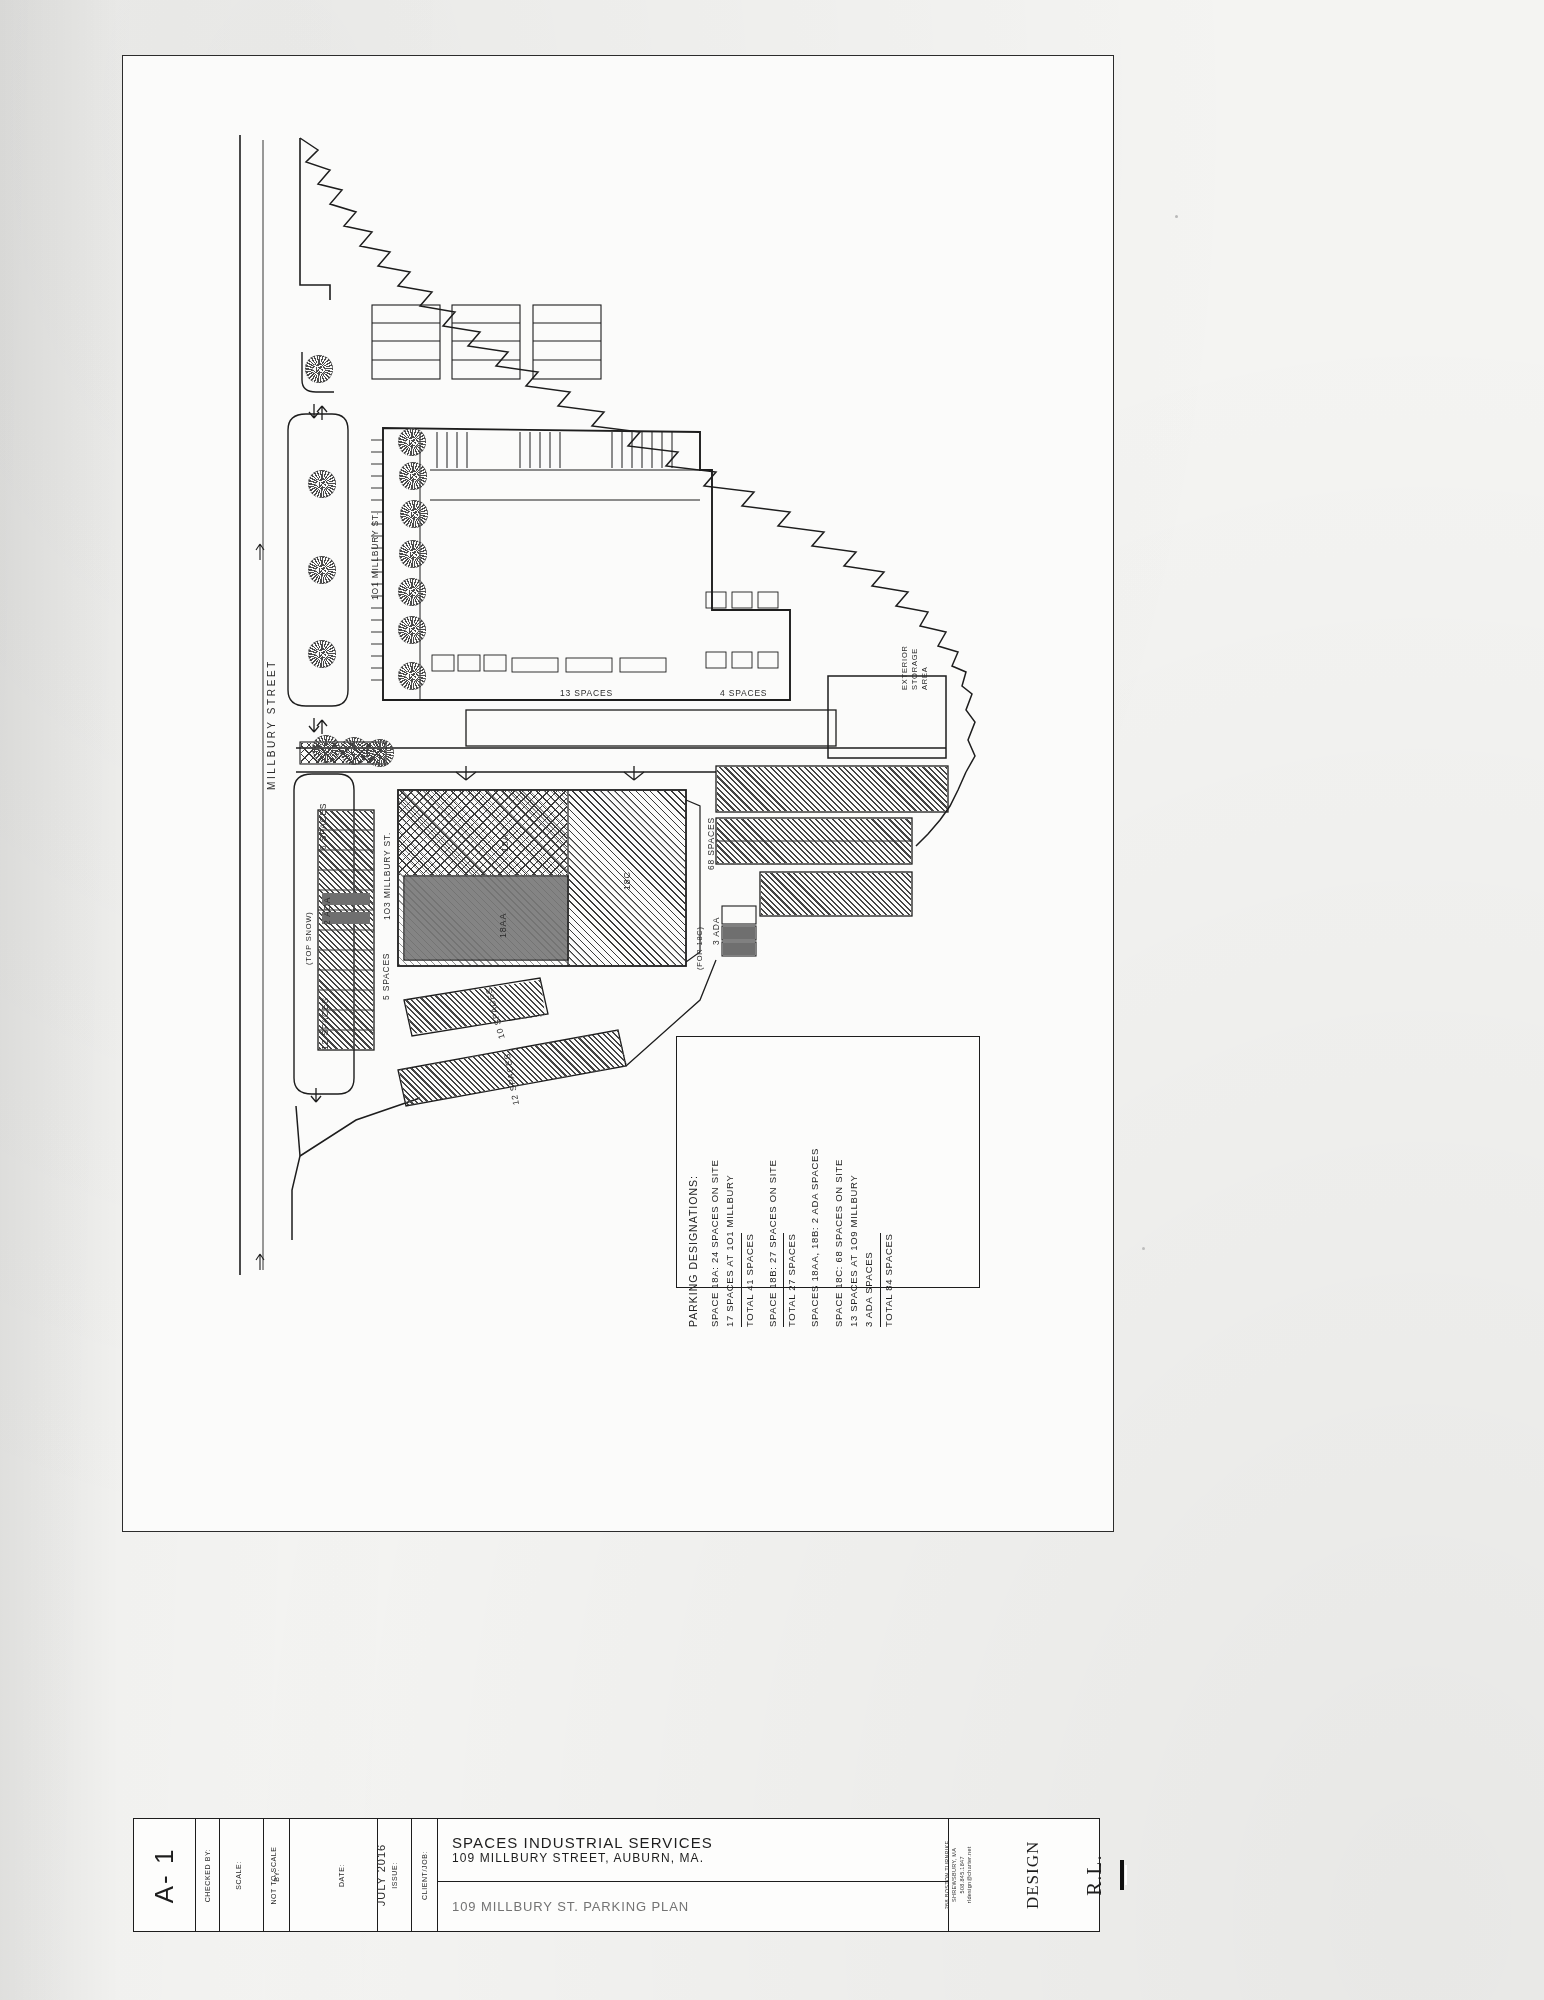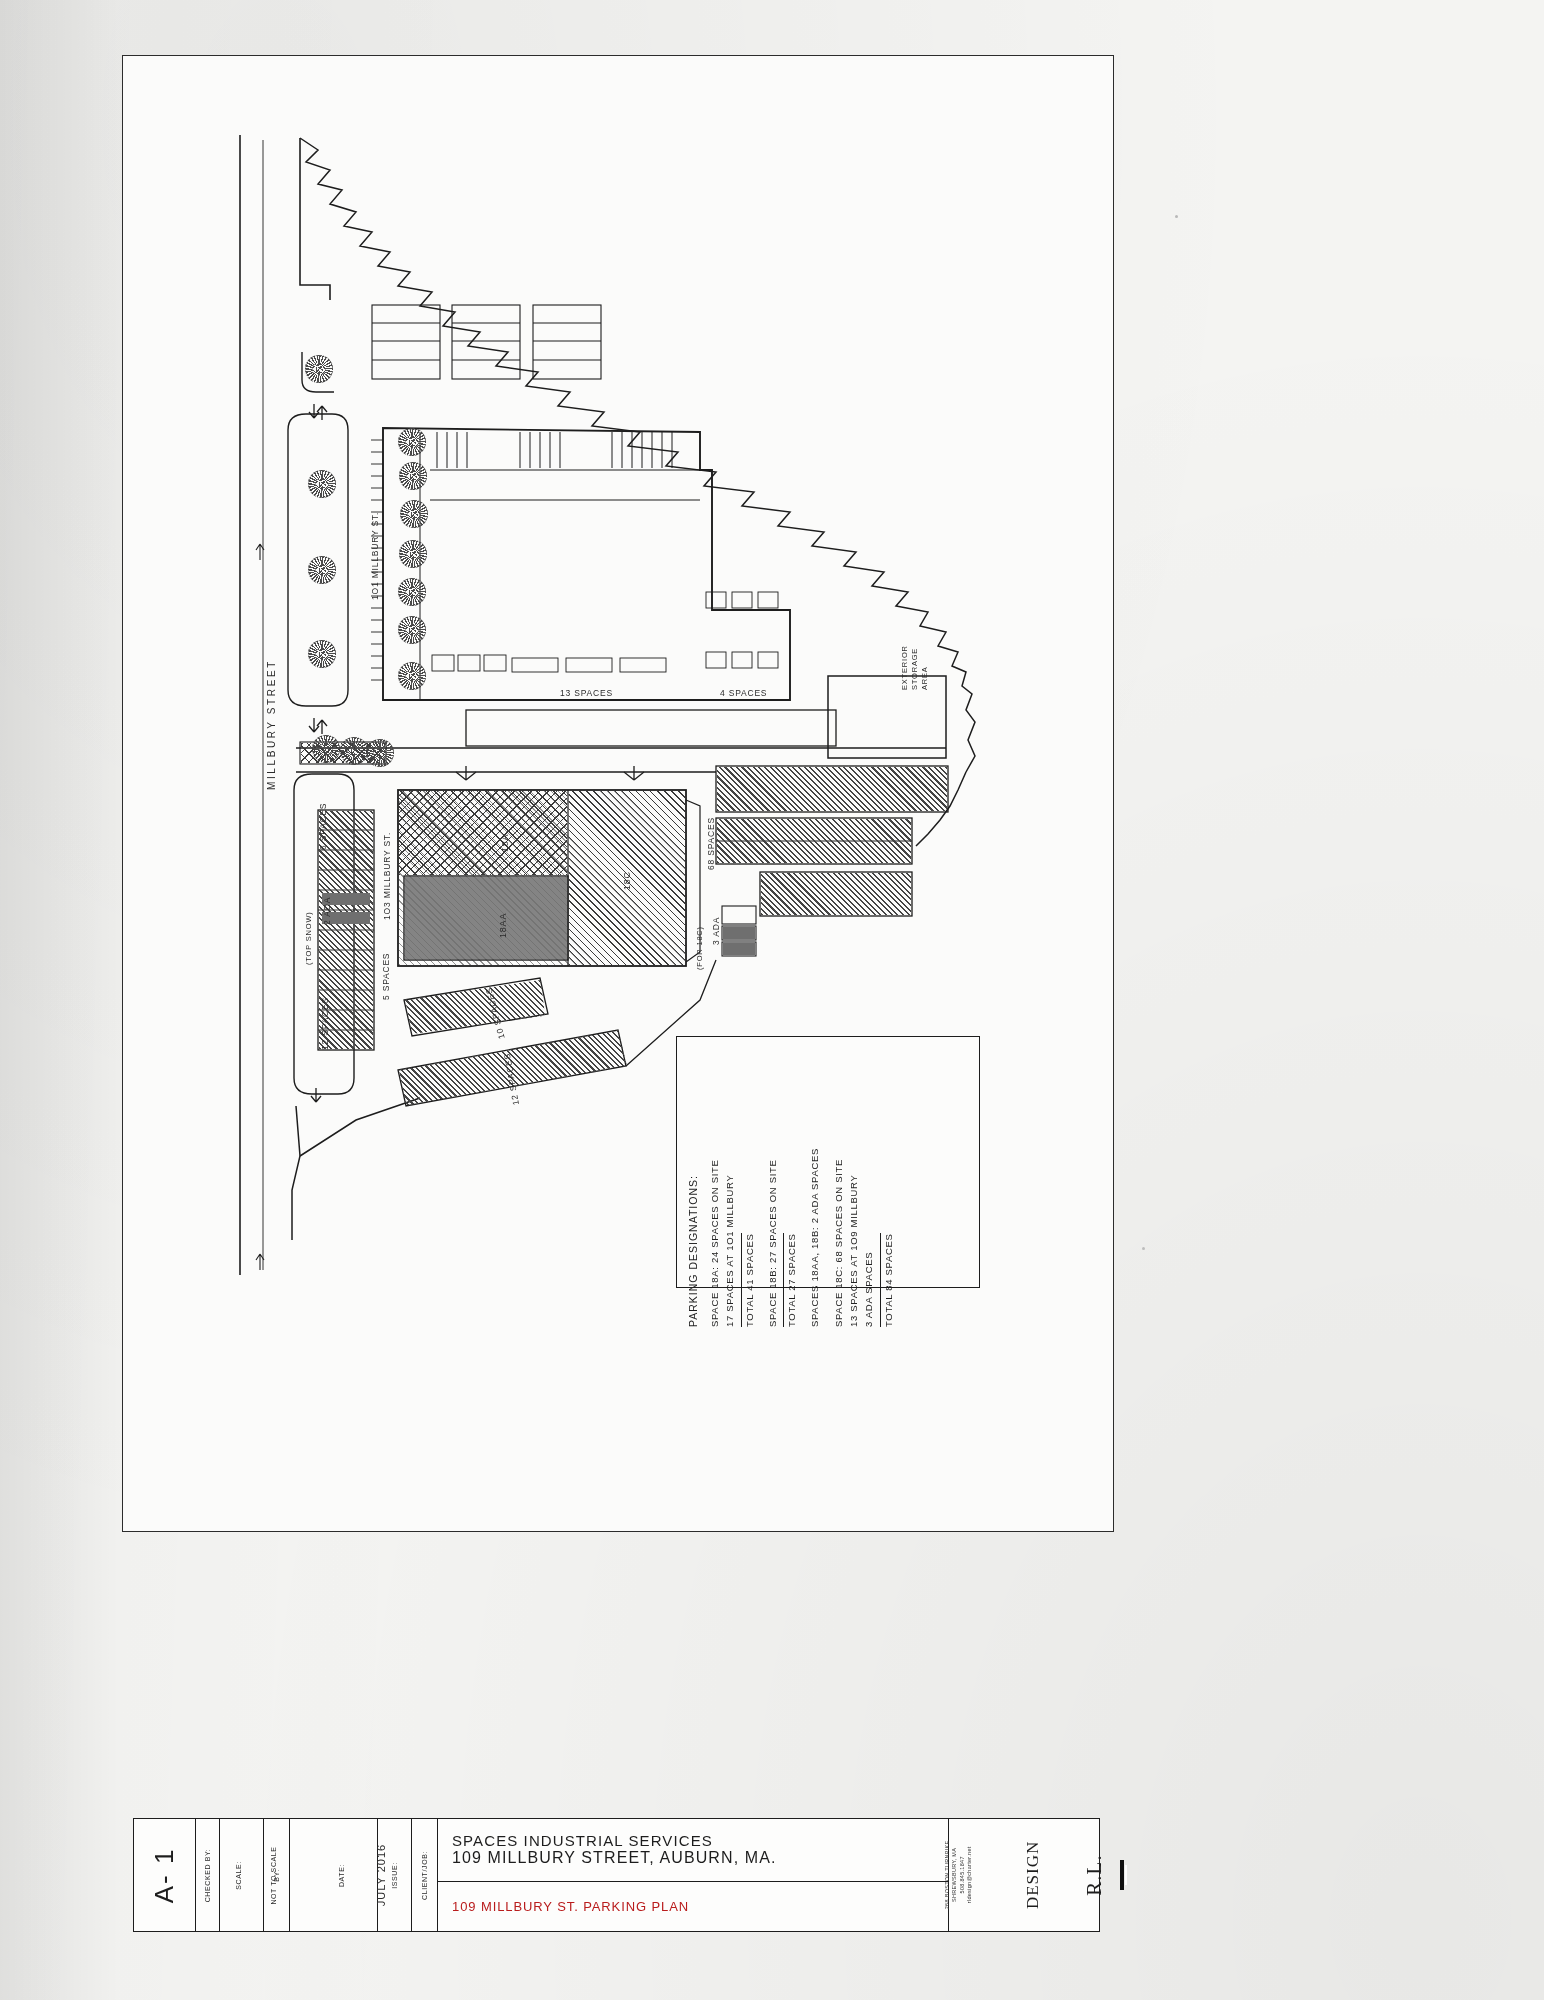--- a/index.html
+++ b/index.html
@@ -83,22 +83,22 @@
   .tb-main{ flex:1; display:flex; flex-direction:column; }
   .tb-main-top{
     flex:1.25; border-bottom:1.4px solid #1d1d1d;
     display:flex; flex-direction:column; justify-content:center;
     padding-left:14px;
   }
   .tb-main-bot{
     flex:1; display:flex; align-items:center; padding-left:14px;
   }
   .tb-firm-line{ font-size:15px; letter-spacing:1.1px; color:#1d1d1d; }
-  .tb-addr-line{ font-size:16px; letter-spacing:1.1px; color:#1d1d1d; margin-top:0;}
-  .tb-dwg-line{ font-size:13px; letter-spacing:.9px; color:#b91c1c; }
+  .tb-addr-line{ font-size:12px; letter-spacing:1.1px; color:#1d1d1d; margin-top:0;}
+  .tb-dwg-line{ font-size:13px; letter-spacing:.9px; color:#737373; }
   .tb-logo{
     width:150px; display:flex; align-items:center; justify-content:center; gap:6px;
     border-left:1.4px solid #1d1d1d;
   }
   .logo-rl{
     transform:rotate(-90deg); white-space:nowrap;
     font-family:"Liberation Serif", serif;
     font-size:17px; letter-spacing:1px; color:#1d1d1d; line-height:1.05;
     text-align:center;
   }

